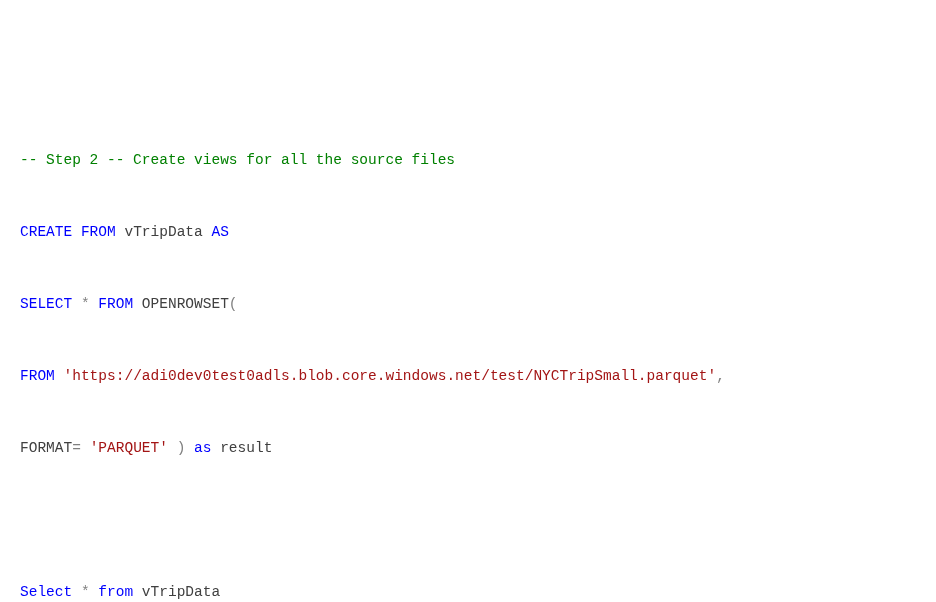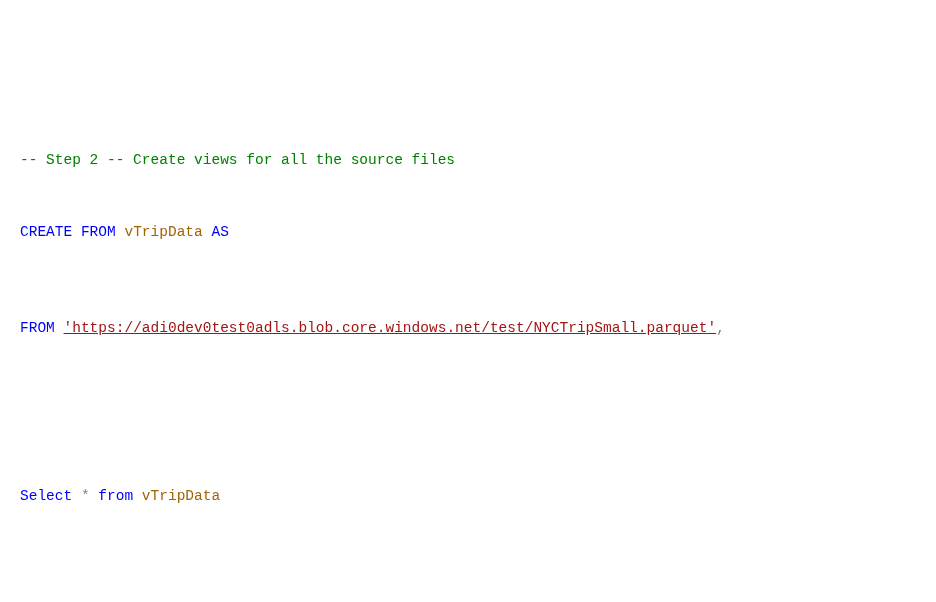--- a/index.html
+++ b/index.html
@@ -17,39 +17,41 @@
   }
   .line {
     display: flex;
     align-items: center;
     height: 24px;
     padding-left: 20px;
   }
   .kw   { color: #0000ff; }     
   .cm   { color: #008000; }     
   .str  { color: #a31515; }     
-  .id   { color: #a16207; }     
+  .id   { color: #404040; }     
   .gray { color: #808080; }     
-  .underline { text-decoration: underline; text-decoration-color: #a31515; }
+  .underline { text-decoration-color: #a31515; }
   .content { display: inline; }
 </style>
 </head>
 <body>
 
 
 
 <div class="editor">
 
 <div class="line"><span class="content"><span class="cm">-- Step 2 -- Create views for all the source files</span></span></div>
 
 <div class="line"><span class="content"><span class="kw">CREATE</span> <span class="kw">FROM</span> <span class="id">vTripData</span> <span class="kw">AS</span></span></div>
 
+<div class="line"><span class="content"><span class="kw">SELECT</span> <span class="gray">*</span> <span class="kw">FROM</span> <span class="id">OPENROWSET</span><span class="gray">(</span></span></div>
 
 <div class="line"><span class="content"><span class="kw">FROM</span> <span class="str underline">'https://adi0dev0test0adls.blob.core.windows.net/test/NYCTripSmall.parquet'</span><span class="gray">,</span></span></div>
 
+<div class="line"><span class="content"><span class="id">FORMAT</span><span class="gray">=</span> <span class="str">'PARQUET'</span> <span class="gray">)</span> <span class="kw">as</span> <span class="id">result</span></span></div>
 
 <div class="line"><span class="content"> </span></div>
 
 <div class="line"><span class="content"><span class="kw">Select</span> <span class="gray">*</span> <span class="kw">from</span> <span class="id">vTripData</span></span></div>
 
 
 
 
 
 

